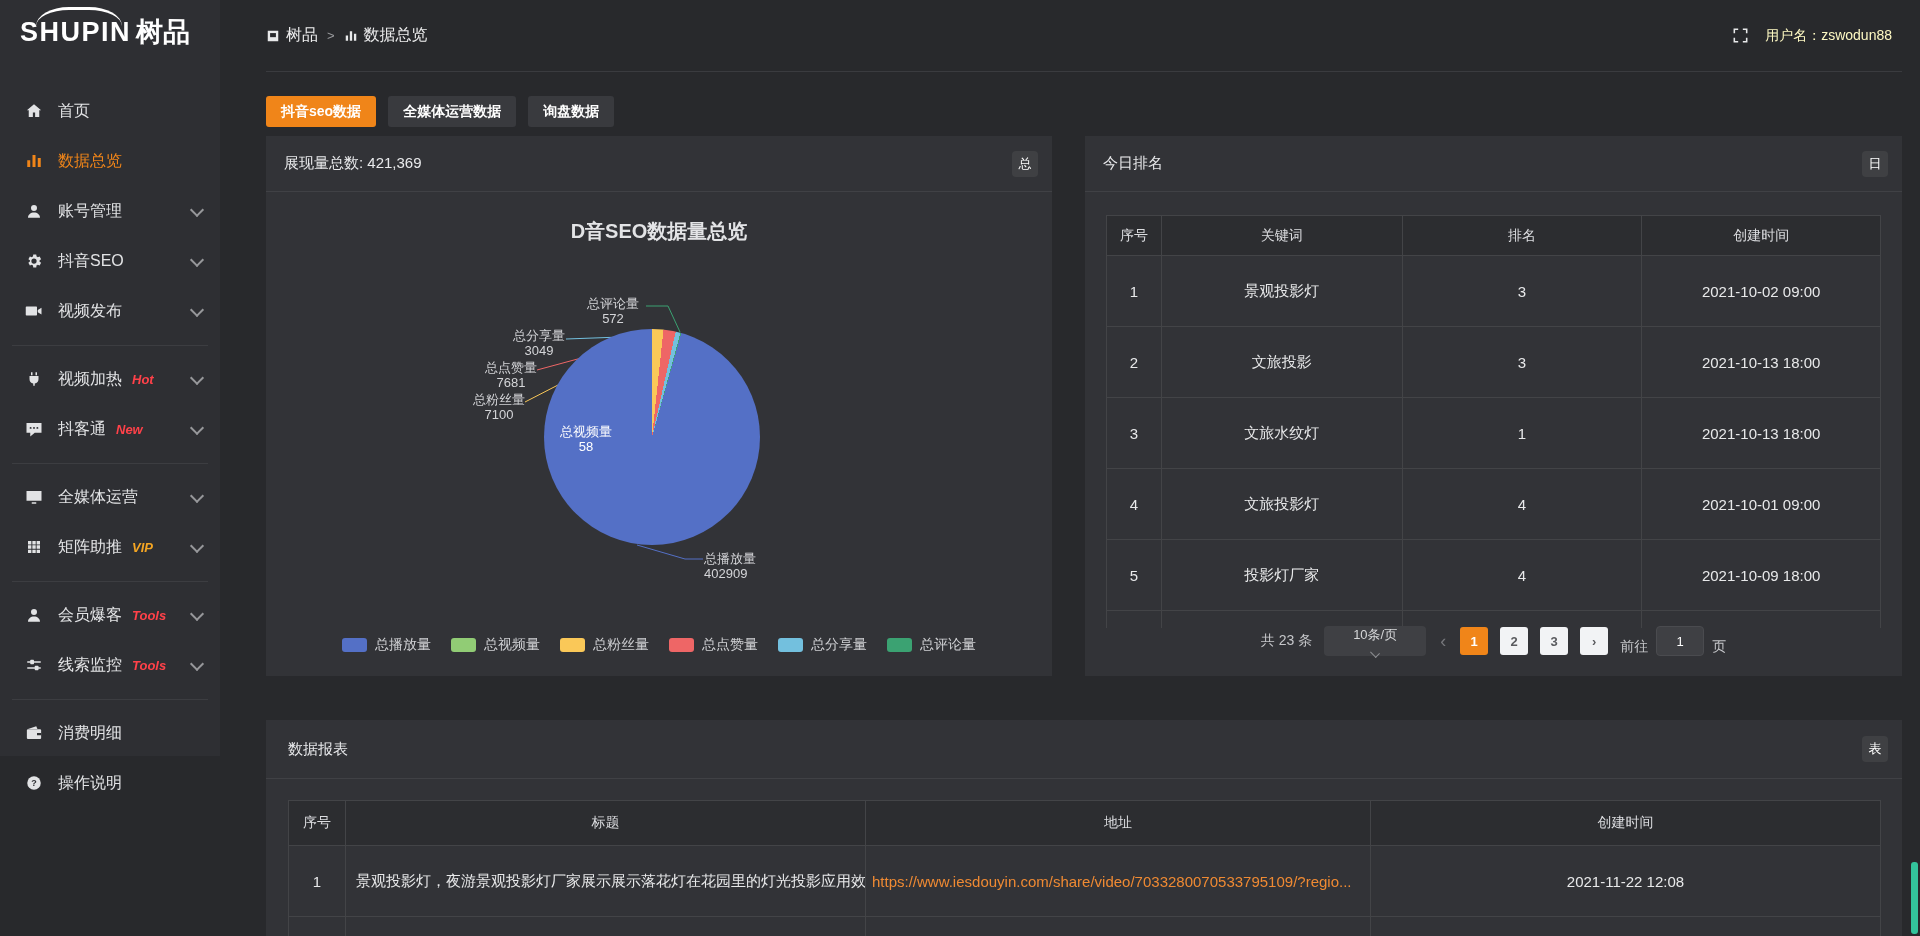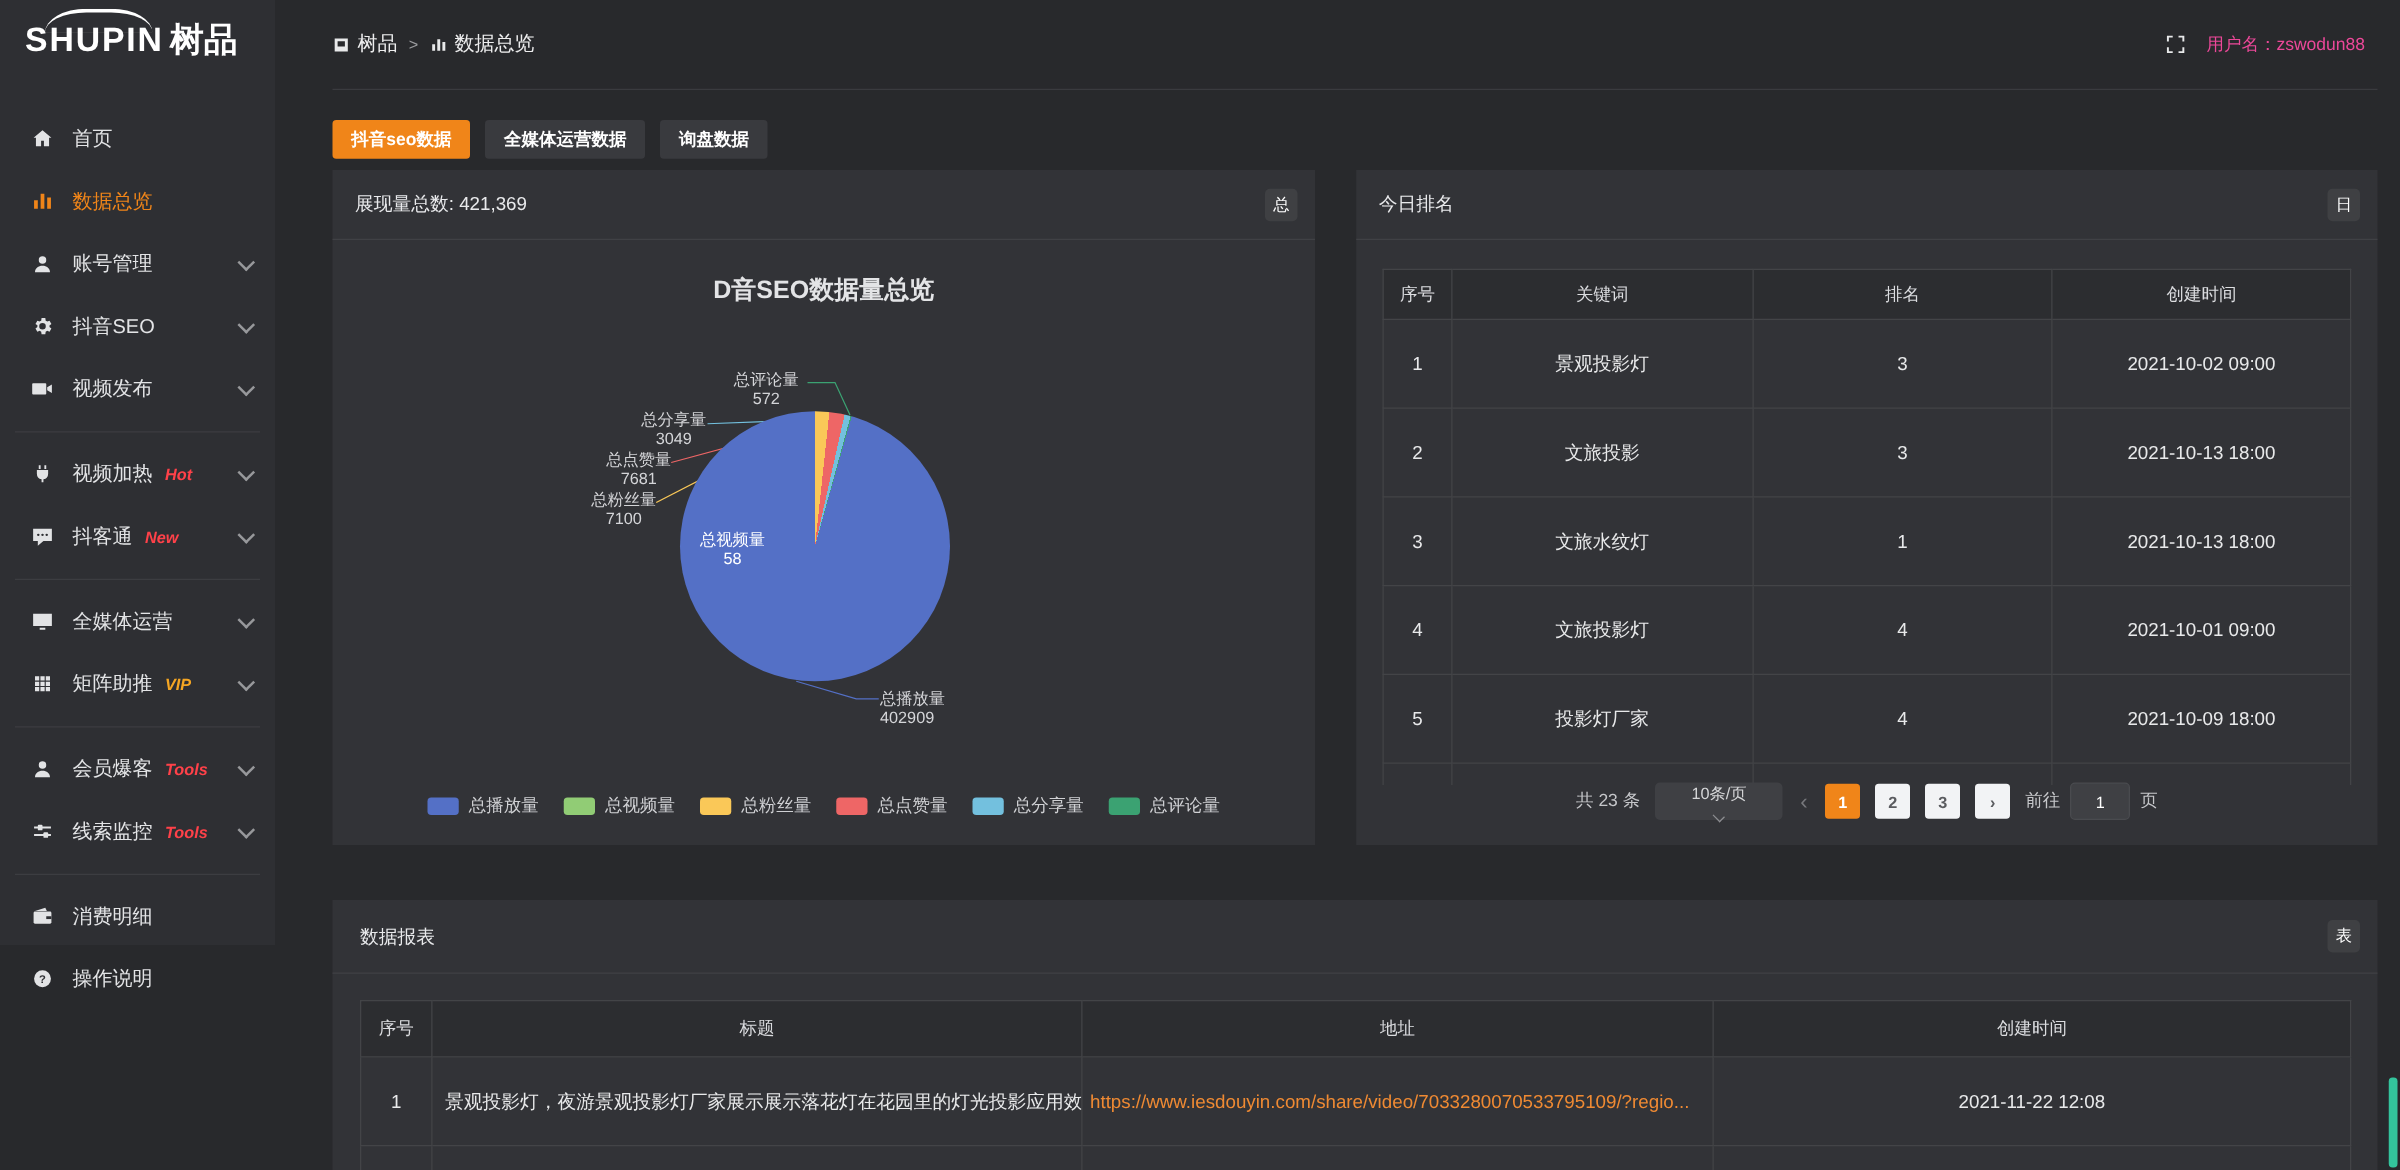--- a/index.html
+++ b/index.html
@@ -26,21 +26,21 @@
   .nav-divider::after{content:"";flex:1;height:1px;background:#3c3d41;}
   
   .topbar{position:absolute;left:266px;top:0;width:1636px;height:71px;border-bottom:1px solid #3a3b3f;
           display:flex;align-items:center;justify-content:space-between;z-index:2;}
   .crumbs{display:flex;align-items:center;gap:9px;font-size:16px;color:#ededee;}
   .crumb{display:flex;align-items:center;gap:6px;cursor:pointer;}
   .crumb .cicon{color:#e8e9ea;display:flex;}
   .crumb-sep{color:#9a9b9e;font-size:13px;}
   .top-right{display:flex;align-items:center;gap:16px;padding-right:10px;}
   .fs-icon{display:flex;cursor:pointer;color:#e8e9ea;}
-  .user-entry{font-size:14px;color:#ec4899;cursor:pointer;white-space:nowrap;}
+  .user-entry{font-size:14px;color:#fef9c3;cursor:pointer;white-space:nowrap;}
   
   .tabs{position:absolute;left:266px;top:96px;display:flex;gap:12px;z-index:2;align-items:center;}
   .tab{height:31px;padding:0 15px;display:flex;align-items:center;font-size:14px;font-weight:bold;
        background:#393a3e;border-radius:3px;color:#fff;cursor:pointer;}
   .tab.active{background:#f08519;}
   
   .panel{position:absolute;background:#323337;}
   .panel-overview{left:266px;top:136px;width:786px;height:540px;}
   .panel-ranking{left:1085px;top:136px;width:817px;height:540px;}
   .panel-report{left:266px;top:720px;width:1636px;height:260px;}
@@ -73,21 +73,21 @@
   .rk-pagination{position:absolute;left:0;top:490px;width:100%;display:flex;justify-content:center;
                  align-items:center;gap:12px;font-size:14px;color:#c6c7ca;}
   .psize{width:102px;height:30px;background:#3f4044;border-radius:4px;display:flex;align-items:center;
          justify-content:center;gap:10px;font-size:13px;color:#d5d6d8;cursor:pointer;flex-direction:column;}
   .psize-caret{width:7px;height:7px;border-right:1.5px solid #8d8e92;border-bottom:1.5px solid #8d8e92;
                transform:rotate(45deg);margin-top:-4px;}
   .pprev{color:#77787c;font-size:18px;padding:0 2px;cursor:pointer;}
   .pnum{min-width:28px;height:28px;border-radius:3px;background:#f2f3f5;color:#5a5b5f;display:flex;
         align-items:center;justify-content:center;font-size:13px;font-weight:bold;cursor:pointer;}
   .pnum.active{background:#f08519;color:#fff;}
-  .goto-wrap{display:flex;align-items:center;gap:8px;}
+  .goto-wrap{display:flex;align-items:flex-end;gap:8px;}
   .goto-input{width:42px;height:26px;background:#3f4044;border:1px solid #4a4b4f;border-radius:4px;
               color:#fff;text-align:center;font-size:13px;outline:none;}
   .rp-table{position:absolute;left:22px;top:80px;width:1592px;table-layout:fixed;}
   .rp-table th{height:42px;}
   .rp-table td{height:68px;}
   .rp-title-cell{text-align:left;padding:0 4px 0 10px;white-space:nowrap;overflow:hidden;}
   .rp-link-cell{padding:0 6px;white-space:nowrap;overflow:hidden;text-align:left;}
   .rp-link{color:#ef8a33;text-decoration:none;font-size:15px;}
   
   .scroll-thumb{position:absolute;right:2px;top:862px;width:7px;height:72px;border-radius:3px;

